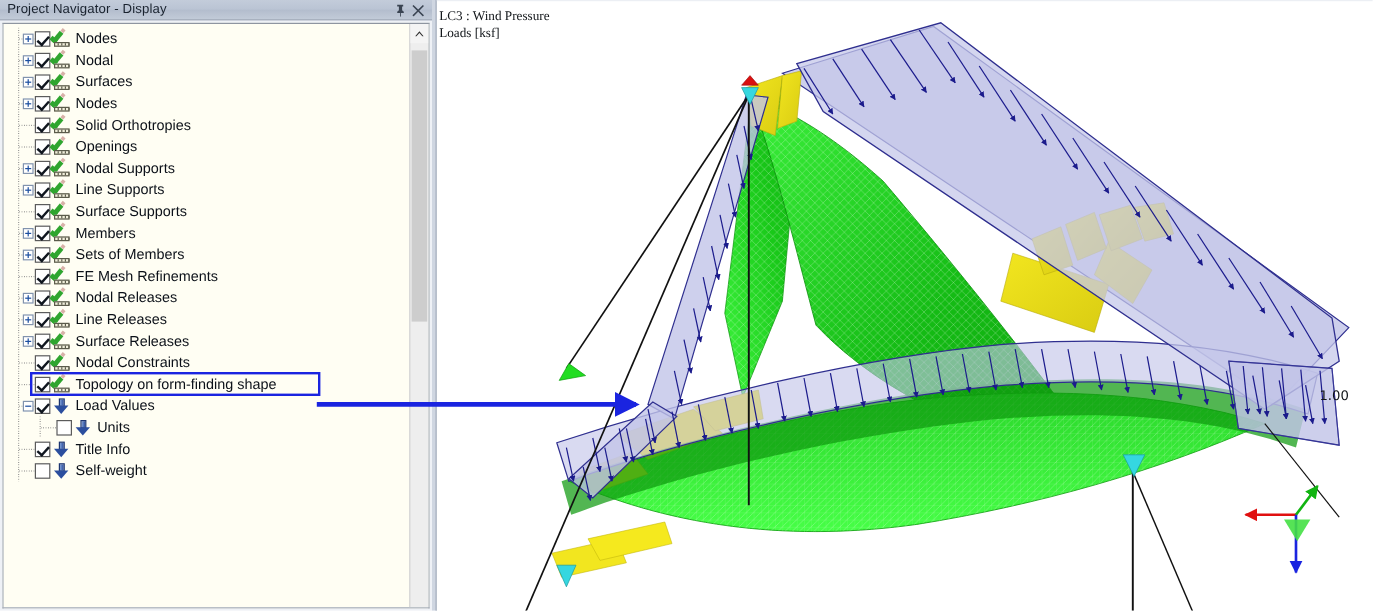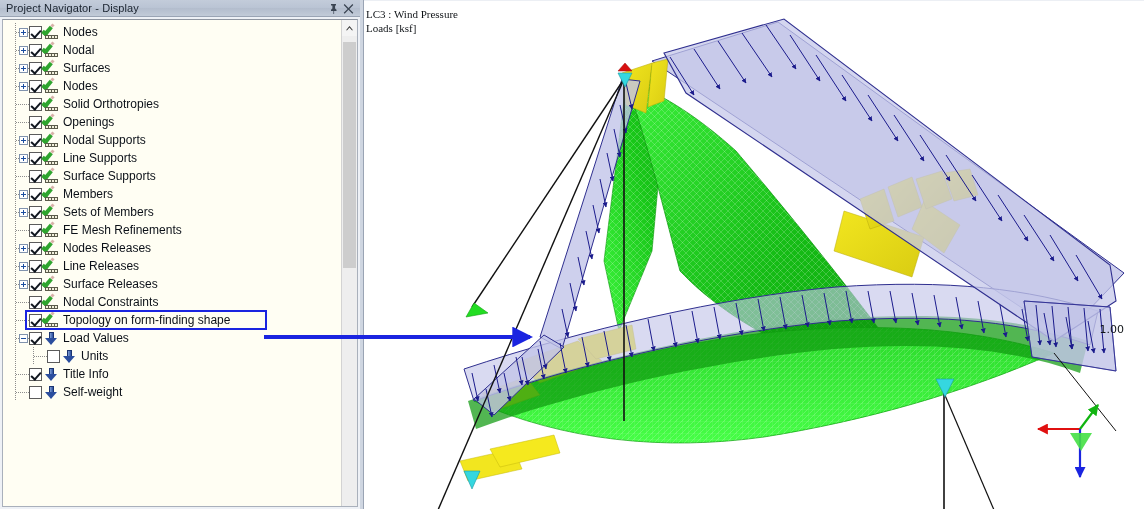--- a/index.html
+++ b/index.html
@@ -535,21 +535,21 @@
             <div class="ticon display">
               <div class="chk"></div>
               <div class="chk2"></div>
               <div class="rule">
                 <i style="left: 2px;"></i>
                 <i style="left: 5px;"></i>
                 <i style="left: 8px;"></i>
                 <i style="left: 11px;"></i>
               </div>
             </div>
-            <span class="label">Nodes Releases</span>
+            <span class="label">Nodal Releases</span>
           </div>
           <div class="row">
             <div class="indent" style="width: 26px;">
               <div class="vline" style="left: 12px;"></div>
               <div class="hline" style="left: 13px; width: 15px;"></div>
               <div class="expander" style="left: 16px;">
                 <i class="h"></i>
                 <i class="v"></i>
               </div>
             </div>

